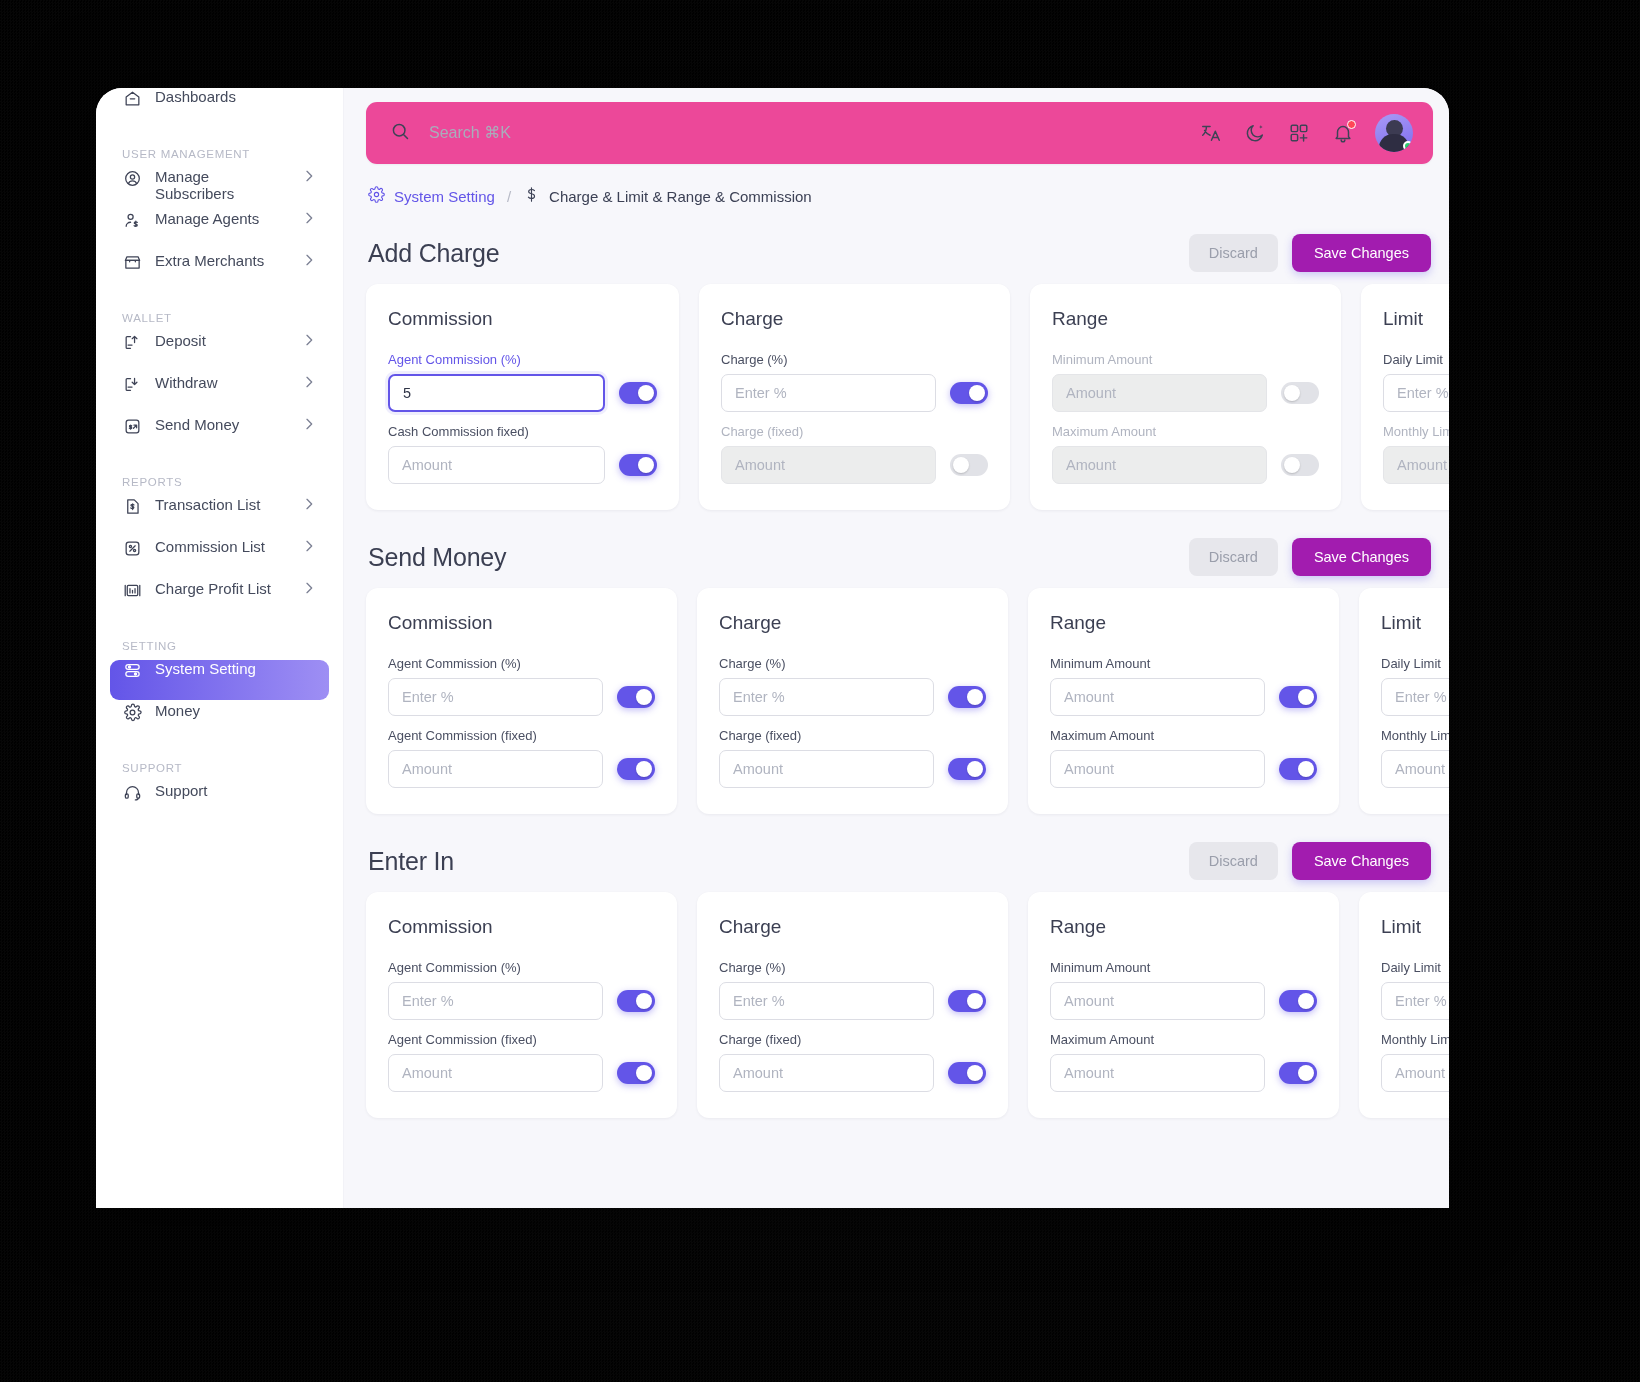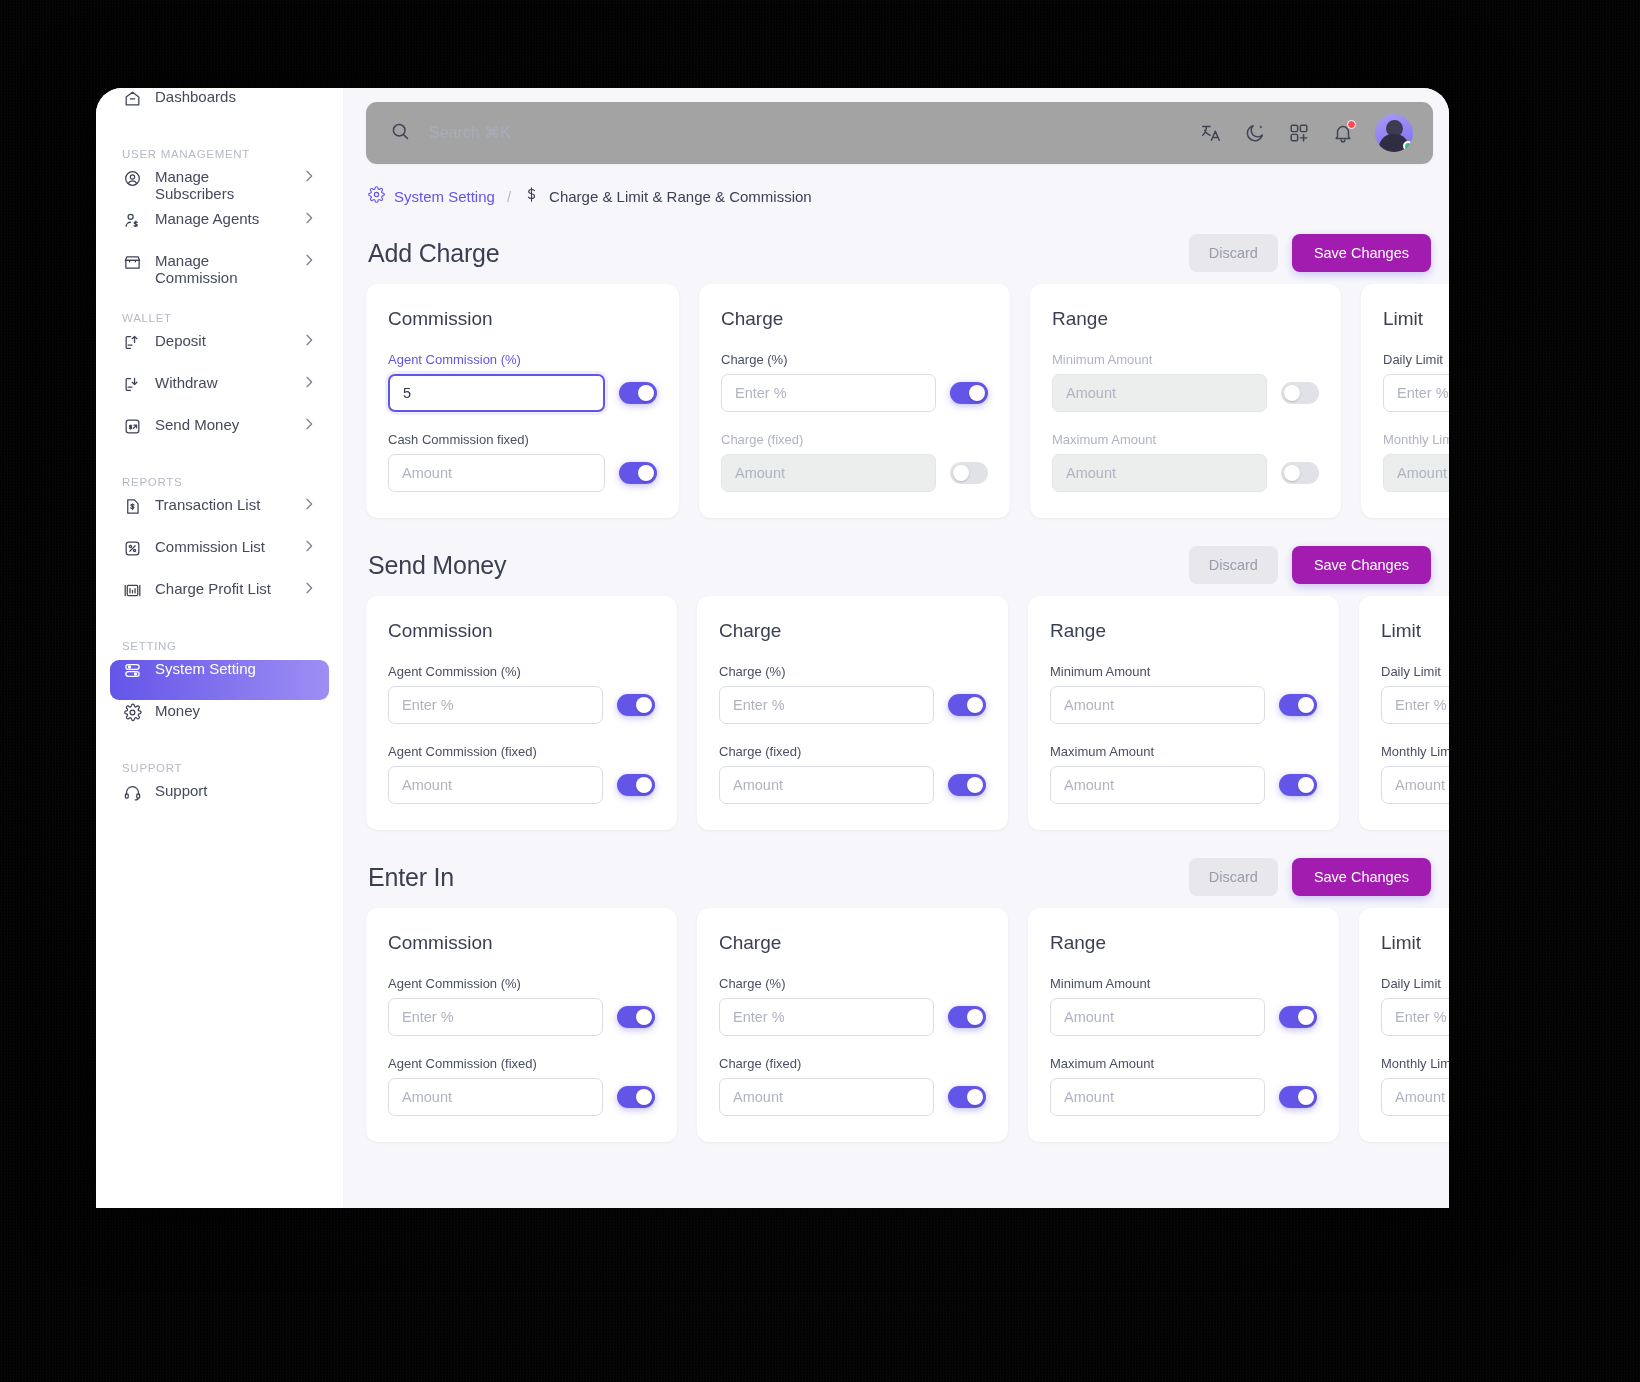--- a/index.html
+++ b/index.html
@@ -88,21 +88,21 @@
   .nav-ico svg { width: 19px; height: 19px; fill: none; stroke: #3e4356; stroke-width: 1.6;
     stroke-linecap: round; stroke-linejoin: round; }
 
   
   .main {
     flex: 1; background: #f7f7fb;
     padding: 14px 16px 0 22px;
     overflow: hidden;
   }
   .topbar {
-    height: 62px; background: #a3a3a3; border-radius: 11px;
+    height: 62px; background: #ec4899; border-radius: 11px;
     display: flex; 
     padding: 0 20px 0 24px;
     box-shadow: 0 1px 2px rgba(20,20,40,.05);
   }
   .search-wrap { display: flex; align-items: center; gap: 18px; flex: 1; }
   .search-input {
     border: none; outline: none; background: transparent;
     font-size: 16px; color: #2f3447; width: 100%;
     font-family: "Liberation Sans", sans-serif;
   }
@@ -156,21 +156,21 @@
   .cards {
     display: grid; grid-template-columns: repeat(4, 1fr);
     gap: 20px; margin-bottom: 10px;
   }
   .card {
     background: #fff; border-radius: 12px;
     padding: 24px 22px 26px 22px;
     box-shadow: 0 1px 3px rgba(25,25,50,.06);
   }
   .card-title { font-size: 19px; color: #3b3f52; margin-bottom: 22px; }
-  .field { margin-bottom: 20px; }
+  .field { margin-bottom: 12px; }
   .field:last-child { margin-bottom: 0; }
   .field-label { font-size: 13px; color: #4a4f62; margin-bottom: 7px; display: block; }
   .field-label.muted { color: #b0b4c0; }
   .field-label.focused { color: #6355e8; }
   .field-row { display: flex; align-items: center; gap: 14px; }
   .inp {
     flex: 1; height: 38px; border-radius: 7px;
     border: 1px solid #dcdde4; background: #fff;
     padding: 0 13px; font-size: 14.5px; color: #3b3f52;
     outline: none; font-family: "Liberation Sans", sans-serif;
@@ -249,21 +249,21 @@
             </span>
           </div>
           <div class="nav-item">
             <span class="nav-ico">
               <svg viewBox="0 0 24 24" stroke="#3e4356">
                 <path d="M3.6 9.4h16.8V19H3.6z"></path>
                 <path d="M3 9.4 4.8 5h14.4L21 9.4"></path>
                 <path d="M3.6 9.4h16.8M8.4 9.4v1.8M15.6 9.4v1.8"></path>
               </svg>
             </span>
-            <span class="lbl">Manage Commission</span>
+            <span class="lbl">Extra Merchants</span>
             <span class="chev">
               <svg width="16" height="16" viewBox="0 0 24 24" fill="none" stroke="currentColor" stroke-width="2" stroke-linecap="round" stroke-linejoin="round">
                 <polyline points="9,5 16,12 9,19"></polyline>
               </svg>
             </span>
           </div>
           <div class="nav-section">WALLET</div>
           <div class="nav-item">
             <span class="nav-ico">
               <svg viewBox="0 0 24 24" stroke="#3e4356">

